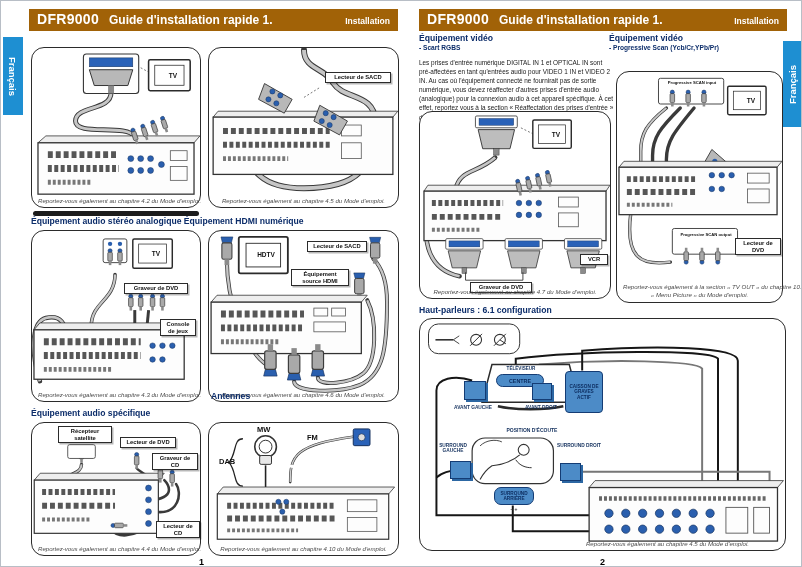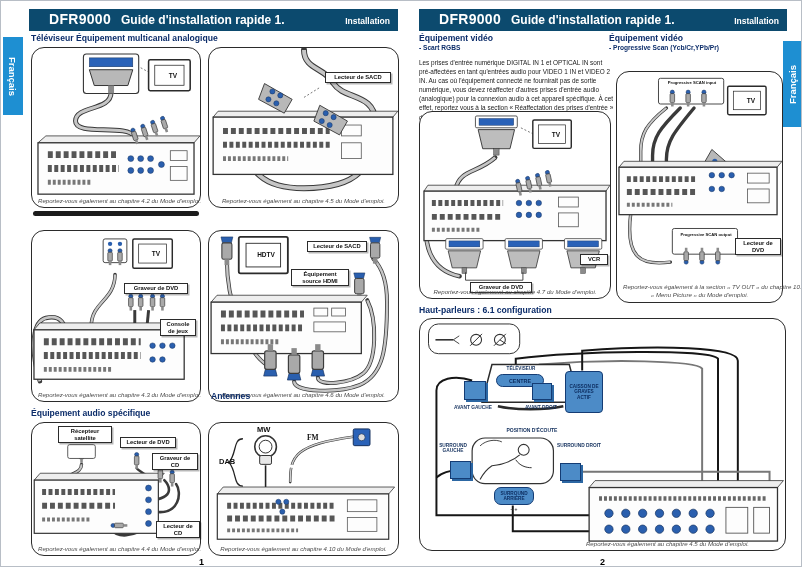--- a/index.html
+++ b/index.html
@@ -2,22 +2,22 @@
 <html><head>
 <meta charset="utf-8">
 <style>
   html,body{margin:0;padding:0;background:#e8e8e8;}
   .sheet{position:relative;width:802px;height:567px;background:#fff;border:1px solid #b8bec6;
          box-sizing:border-box;font-family:"Liberation Sans",sans-serif;overflow:hidden;}
   .page{position:absolute;top:0;height:567px;}
   #page1{left:0;width:401px;}
   #page2{left:401px;width:401px;}
 
-  .hdr{position:absolute;height:22px;background:#0c4a6e;color:#fff;display:flex;align-items:baseline;
-       padding:2px 8px 0 20px;box-sizing:border-box;}
+  .hdr{position:absolute;height:22px;background:#a16207;color:#fff;display:flex;align-items:baseline;
+       padding:2px 8px 0 8px;box-sizing:border-box;}
   .hdr .m{font-size:14px;font-weight:bold;letter-spacing:.3px;}
   .hdr .t{font-size:12px;font-weight:bold;margin-left:10px;}
   .hdr .r{margin-left:auto;font-size:8.5px;font-weight:bold;}
 
   .ftab{position:absolute;background:#1e8fd2;color:#fff;display:flex;align-items:center;justify-content:center;}
   .ftab span{font-size:9.5px;font-weight:bold;white-space:nowrap;}
   .rot90 span{transform:rotate(90deg);}
   .rotm90 span{transform:rotate(-90deg);}
 
   .h{position:absolute;font-weight:bold;color:#0c2d6a;font-size:8.6px;white-space:nowrap;}
@@ -77,21 +77,20 @@
   <div class="page" id="page1">
     <div class="hdr" style="left:28px;top:8px;width:369px;">
       <span class="m">DFR9000</span>
       <span class="t">Guide d'installation rapide 1.</span>
       <span class="r">Installation</span>
     </div>
     <div class="ftab rot90" style="left:2px;top:36px;width:20px;height:78px;">
       <span>Français</span>
     </div>
 
-    <div class="h" style="left:30px;top:32px;">Téléviseur Équipement multicanal analogique</div>
 
     <div class="panel" style="left:30px;top:46px;width:170px;height:161px;">
       <svg class="art" viewBox="0 0 170 161">
         <path d="M80 45 C80 64 44 58 44 74 C44 90 96 76 104 90" fill="none" stroke="#3a3a3a" stroke-width="5" stroke-linecap="round"></path>
         <path d="M80 45 C80 64 44 58 44 74 C44 90 96 76 104 90" fill="none" stroke="#c6c6c6" stroke-width="3"></path>
         <rect x="52" y="6" width="56" height="40" rx="3" fill="#fff" stroke="#333" stroke-width="1.1"></rect>
         <rect x="58" y="10" width="44" height="9" fill="#2a62b8" stroke="#14305c" stroke-width="0.5"></rect>
         <path d="M58 22 L102 22 L97 38 L63 38 Z" fill="#b8b8b8" stroke="#333" stroke-width="1"></path>
         <rect x="77" y="38" width="6" height="8" fill="#8b8b8b"></rect>
         <line x1="110" y1="20" x2="121" y2="26" stroke="#555" stroke-width="0.8" stroke-dasharray="2 2"></line>
@@ -146,20 +145,21 @@
             <circle cx="114" cy="74" r="2.6"></circle>
             <circle cx="122" cy="78" r="2.6"></circle>
         </g>
         <line x1="96" y1="50" x2="112" y2="40" stroke="#555" stroke-width="0.8" stroke-dasharray="2 2"></line>
       </svg>
       <div class="box-label" style="left:116px;top:24px;width:66px;">Lecteur de SACD</div>
       <div class="cap" style="bottom:3px;">Reportez-vous également au chapitre 4.5 du Mode d'emploi.</div>
     </div>
 
     <div class="bar"></div>
+    <div class="h" style="left:30px;top:215px;">Équipement audio stéréo analogique Équipement HDMI numérique</div>
 
     <div class="panel" style="left:30px;top:229px;width:170px;height:172px;">
       <svg class="art" viewBox="0 0 170 172">
         <path d="M8 152 C-2 120 0 92 14 88 C30 84 34 96 34 104" fill="none" stroke="#3a3a3a" stroke-width="4.5" stroke-linecap="round"></path>
         <path d="M8 152 C-2 120 0 92 14 88 C30 84 34 96 34 104" fill="none" stroke="#c6c6c6" stroke-width="2.8"></path>
         <path d="M84 44 C84 70 60 72 60 96" fill="none" stroke="#3a3a3a" stroke-width="3.6" stroke-linecap="round"></path>
         <path d="M84 44 C84 70 60 72 60 96" fill="none" stroke="#c6c6c6" stroke-width="2.2"></path>
         <line x1="104" y1="80" x2="104" y2="100" stroke="#3a3a3a" stroke-width="3"></line>
         <line x1="118" y1="80" x2="116" y2="100" stroke="#3a3a3a" stroke-width="3"></line>
         <line x1="142" y1="128" x2="128" y2="118" stroke="#3a3a3a" stroke-width="3"></line>
@@ -281,21 +281,21 @@
         <line x1="18" y1="109" x2="90" y2="109" stroke="#777" stroke-width="4" stroke-dasharray="3 2"></line>
         <g fill="#2a5fae" stroke="#16335f" stroke-width="0.5">
           <circle cx="70" cy="80" r="2.6"></circle>
             <circle cx="78" cy="80" r="2.6"></circle>
             <circle cx="74" cy="90" r="2.6"></circle>
         </g>
         <rect x="140" y="78" width="30" height="12" fill="none" stroke="#555" stroke-width="0.8"></rect>
         <rect x="140" y="96" width="30" height="14" fill="none" stroke="#555" stroke-width="0.8"></rect>
       </svg>
       <div class="tag" style="left:48px;top:2px;">MW</div>
-      <div class="tag" style="left:98px;top:10px;font-family:Liberation Serif, serif;">FM</div>
+      <div class="tag" style="left:98px;top:10px;">FM</div>
       <div class="tag" style="left:10px;top:34px;">DAB</div>
       <div class="cap" style="bottom:3px;">Reportez-vous également au chapitre 4.10 du Mode d'emploi.</div>
     </div>
 
     <div class="pnum">1</div>
   </div>
 
   <div class="page" id="page2">
     <div class="hdr" style="left:17px;top:8px;width:368px;">
       <span class="m">DFR9000</span>

